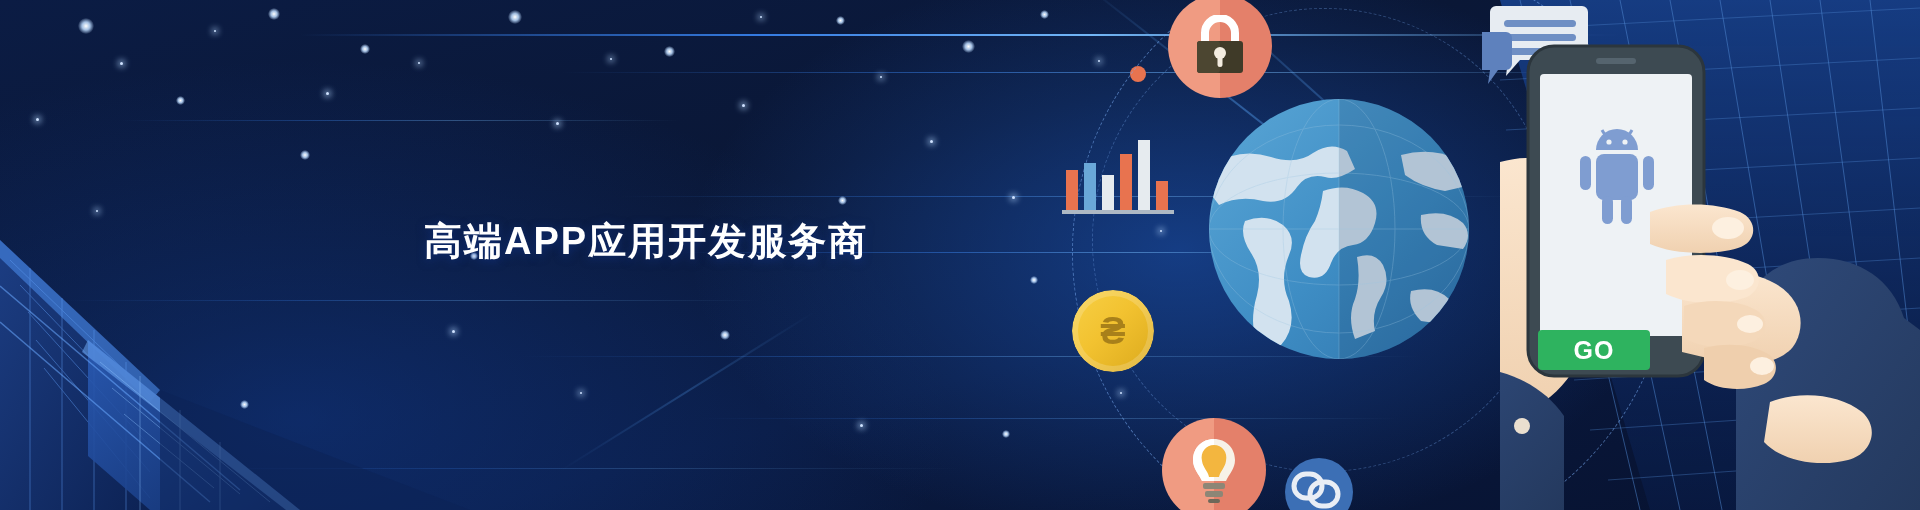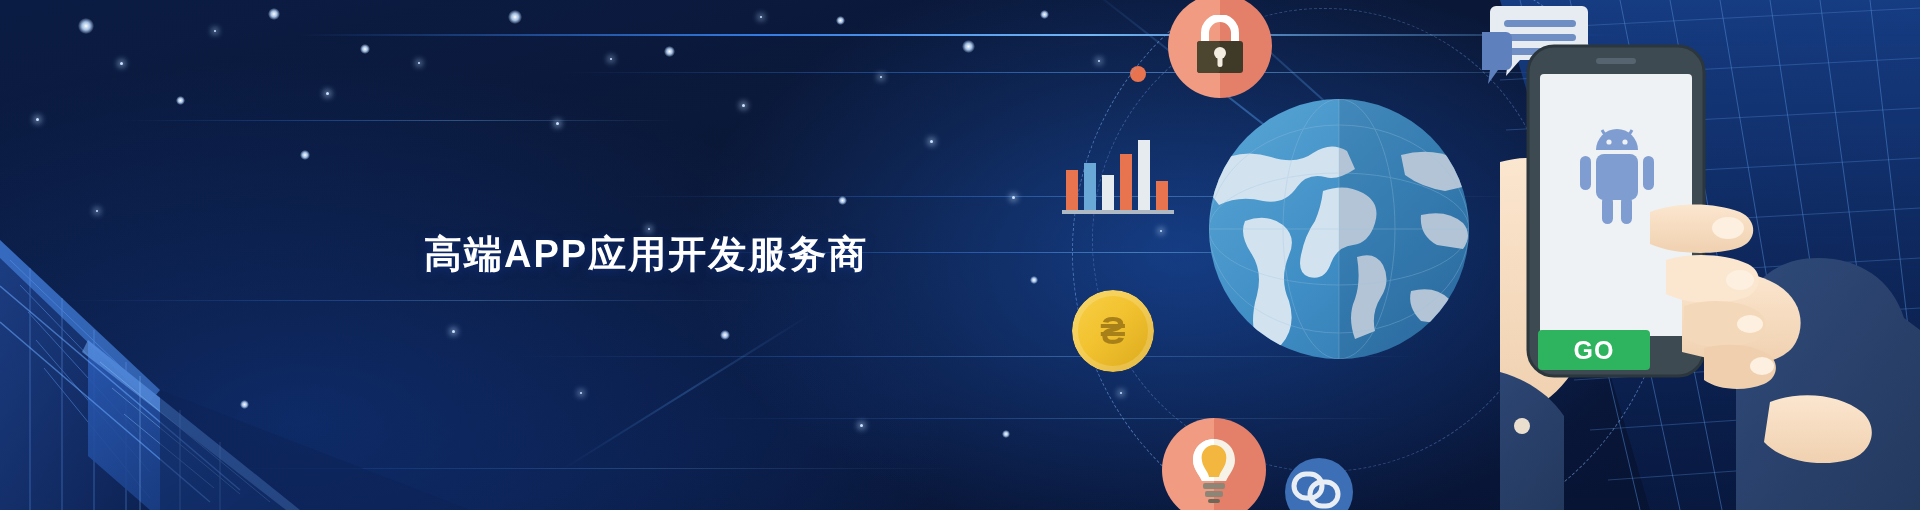--- a/index.html
+++ b/index.html
@@ -43,21 +43,21 @@
   #rightgrid { position:absolute; right:0; top:0; width:420px; height:510px; opacity:.85; }
 
   
   #headline {
     position:absolute; left:421px; top:114px;
     font-size:68px; line-height:1; font-weight:bold; color:#ffffff;
     letter-spacing:4px;
     text-shadow:0 2px 14px rgba(20,60,160,.6);
   }
   #subhead {
-    position:absolute; left:424px; top:235px;
+    position:absolute; left:424px; top:222px;
     font-size:38px; line-height:1; font-weight:bold; color:#ffffff;
     letter-spacing:2px;
     text-shadow:0 2px 10px rgba(20,60,160,.5);
   }
 
   
   #globe { position:absolute; left:1205px; top:95px; width:268px; height:268px; }
 
   
   .orbit {

